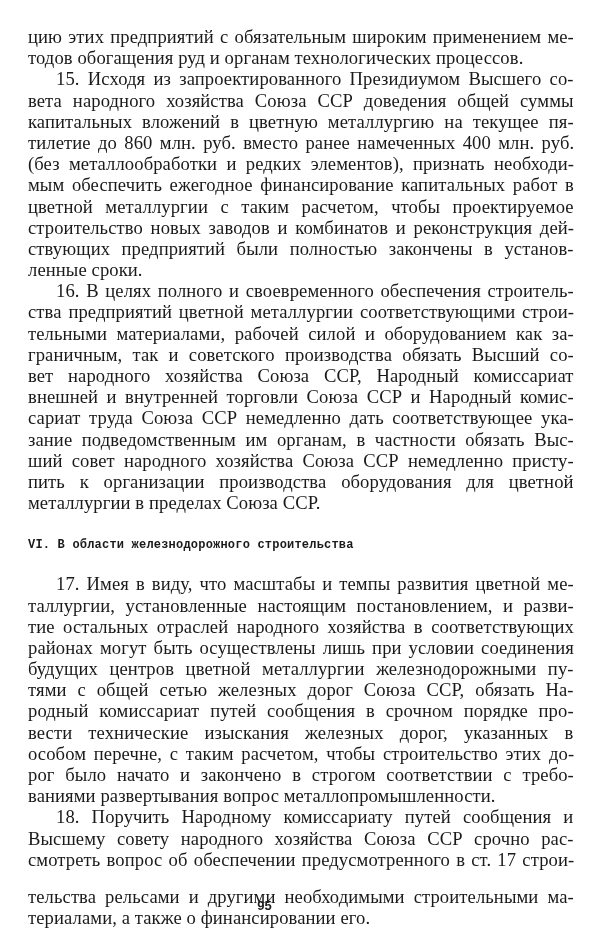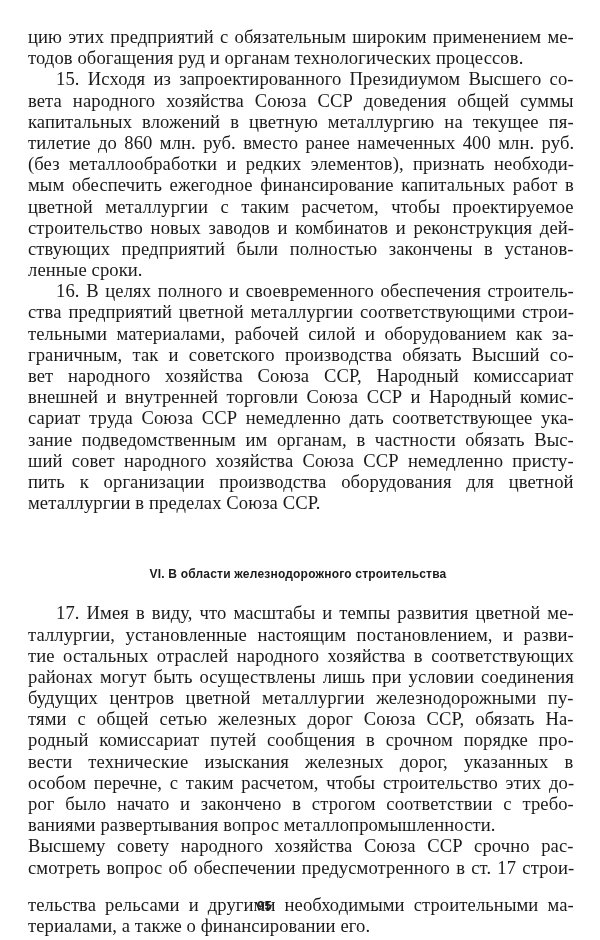--- a/index.html
+++ b/index.html
@@ -33,28 +33,26 @@
       font-stretch: condensed;
     }
     .line.last {
       text-align-last: left;
     }
     .line.indent {
       padding-left: 28px;
     }
     .heading {
       display: block;
-      text-align: center;
-      font-family: Liberation Sans, sans-serif;
+      font-family: Liberation Mono, monospace;
       font-weight: bold;
       font-size: 12px;
       letter-spacing: 0.2px;
       height: 20px;
       line-height: 20px;
-      margin-top: 29px;
     }
     .spacer-lg { height: 22px; }
     .spacer-md { height: 18px; }
     .page-number {
       position: absolute;
       top: 898px;
       left: 0;
       width: 529px;
       text-align: center;
       font-family: "Liberation Sans", "DejaVu Sans", sans-serif;
@@ -114,20 +112,21 @@
     <span class="line" style="white-space: nowrap; word-spacing: 6.8px; text-align: left; text-align-last: left;">будущих центров цветной металлургии железнодорожными пу-</span>
     <span class="line" style="white-space: nowrap; word-spacing: 6.16319px; text-align: left; text-align-last: left;">тями с общей сетью железных дорог Союза ССР, обязать На-</span>
     <span class="line" style="white-space: nowrap; word-spacing: 6.0692px; text-align: left; text-align-last: left;">родный комиссариат путей сообщения в срочном порядке про-</span>
     <span class="line" style="white-space: nowrap; word-spacing: 11.401px; text-align: left; text-align-last: left;">вести технические изыскания железных дорог, указанных в</span>
     <span class="line" style="white-space: nowrap; word-spacing: 2.94336px; text-align: left; text-align-last: left;">особом перечне, с таким расчетом, чтобы строительство этих до-</span>
     <span class="line" style="white-space: nowrap; word-spacing: 5.98785px; text-align: left; text-align-last: left;">рог было начато и закончено в строгом соответствии с требо-</span>
     <span class="line last" style="white-space: nowrap;">ваниями развертывания вопрос металлопромышленности.</span>
   </div>
 
   <div>
+    <span class="line indent" style="white-space: nowrap; word-spacing: 7.32292px; text-align: left; text-align-last: left;">18. Поручить Народному комиссариату путей сообщения и</span>
     <span class="line" style="white-space: nowrap; word-spacing: 6.77232px; text-align: left; text-align-last: left;">Высшему совету народного хозяйства Союза ССР срочно рас-</span>
     <span class="line" style="white-space: nowrap; word-spacing: 1.44922px; text-align: left; text-align-last: left;">смотреть вопрос об обеспечении предусмотренного в ст. 17 строи-</span>
     <span class="line" style="white-space: nowrap; word-spacing: 4.24479px; text-align: left; text-align-last: left; margin-top: 16px;">тельства рельсами и другими необходимыми строительными ма-</span>
     <span class="line last" style="white-space: nowrap;">териалами, а также о финансировании его.</span>
   </div>
 
   <div class="spacer-lg"></div>
 
   <span class="heading">VII. В области организационной</span>
 

